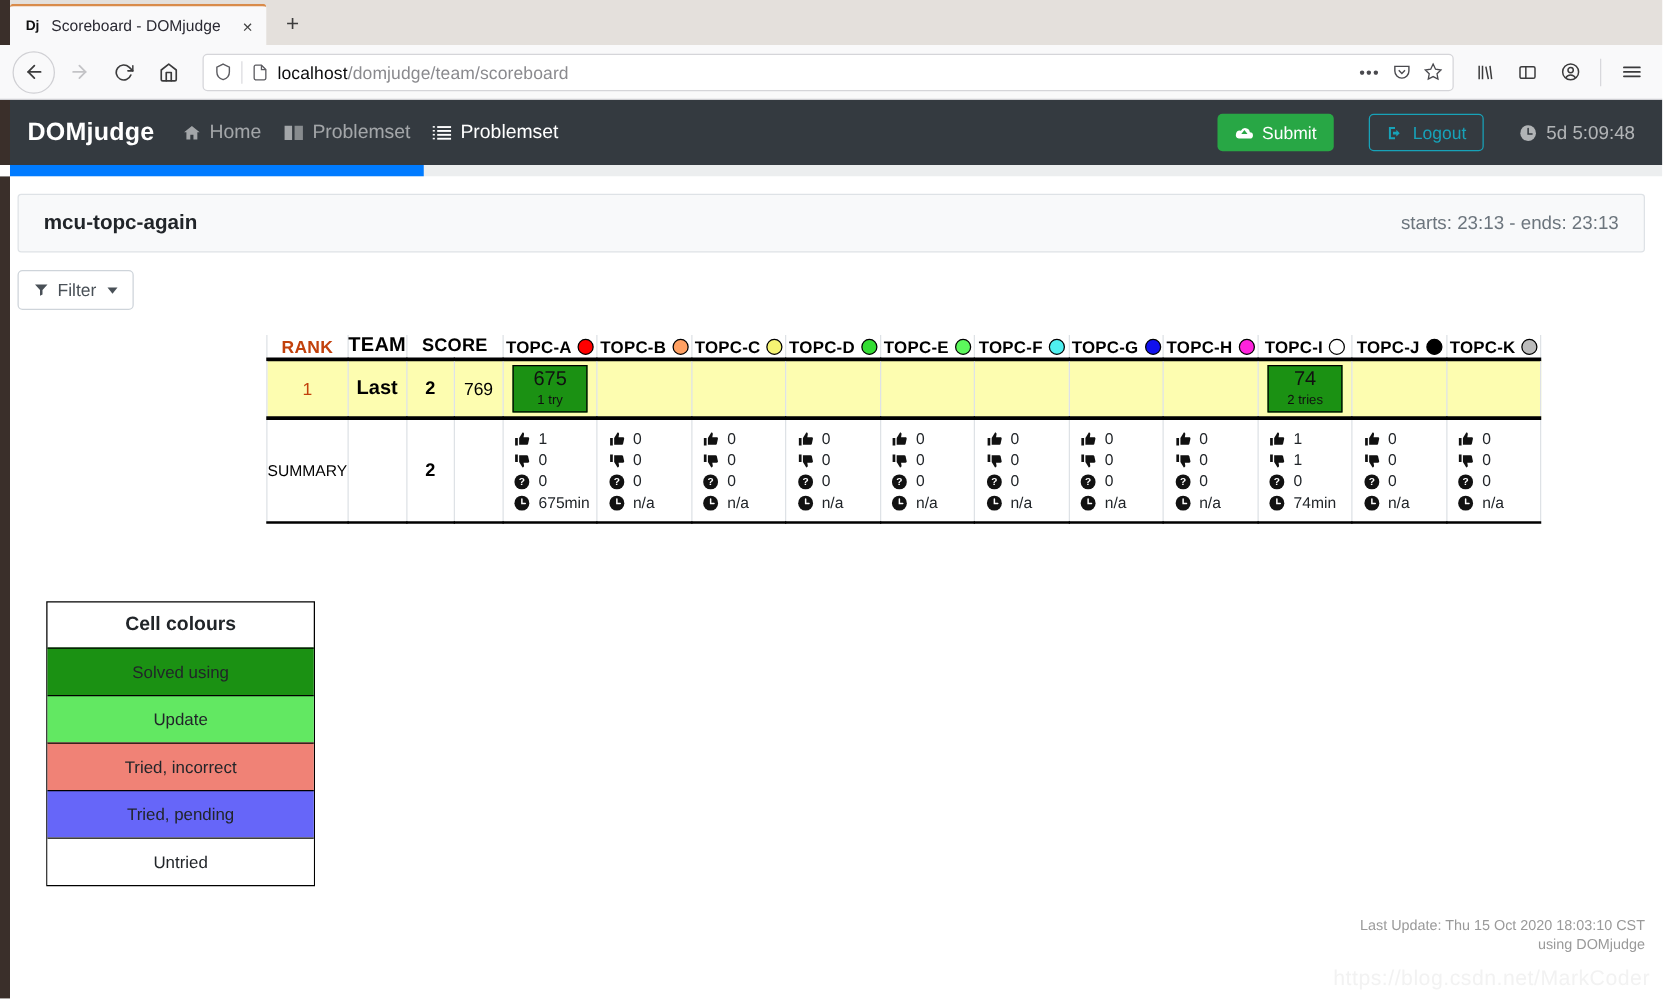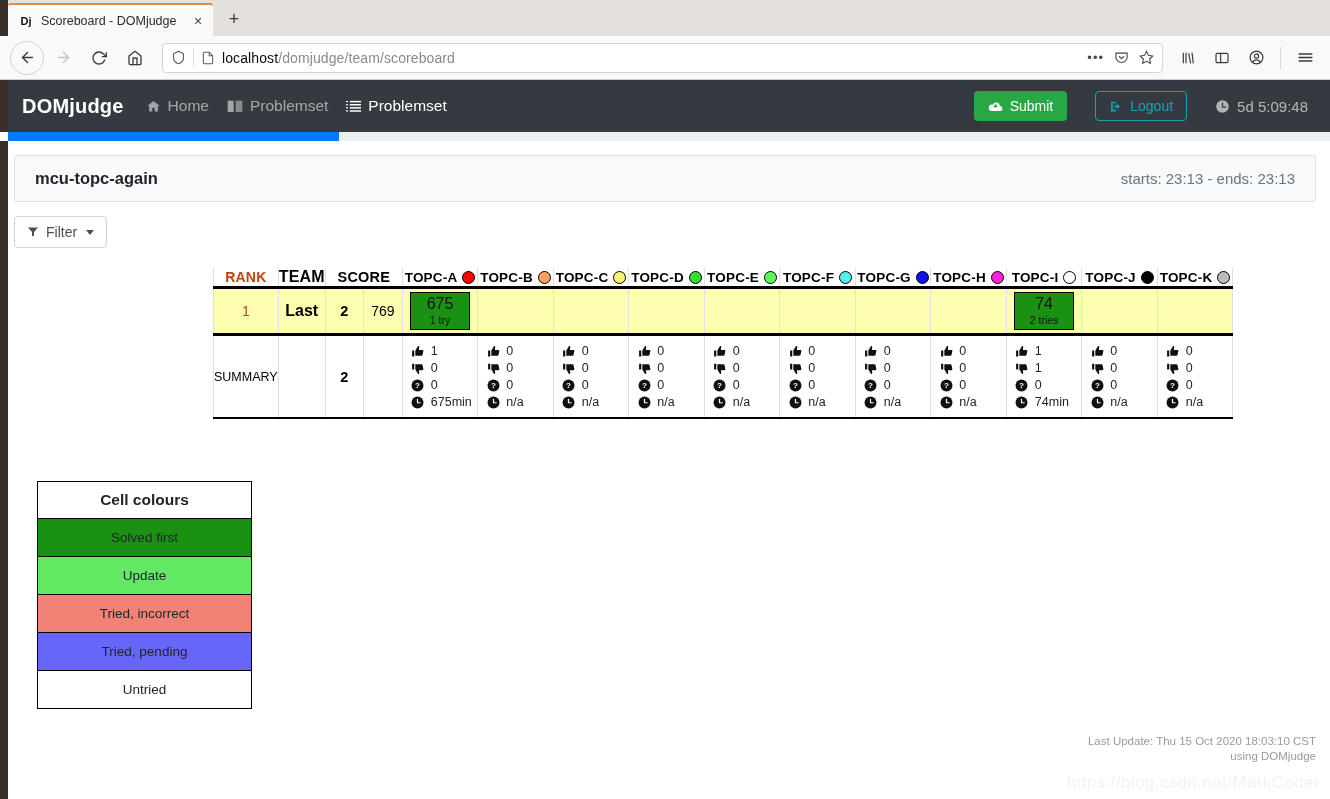--- a/index.html
+++ b/index.html
@@ -1008,21 +1008,21 @@
                 </td>
               </tr>
           </tbody>
         </table>
       </div>
 
       
       <div class="legend">
         <div class="legend-title">Cell colours</div>
         <div id="legend-rows">
-            <div class="legend-row" style="background: rgb(27, 145, 19);"><span>Solved first</span></div>
+            <div class="legend-row" style="background: rgb(27, 145, 19);"><span>Solved using</span></div>
             <div class="legend-row" style="background: rgb(98, 232, 98);"><span>Update</span></div>
             <div class="legend-row" style="background: rgb(240, 130, 118);"><span>Tried, incorrect</span></div>
             <div class="legend-row" style="background: rgb(102, 102, 249);"><span>Tried, pending</span></div>
             <div class="legend-row" style="background: rgb(255, 255, 255);"><span>Untried</span></div>
           </div>
       </div>
 
     </div>
 
     <div class="footer">

